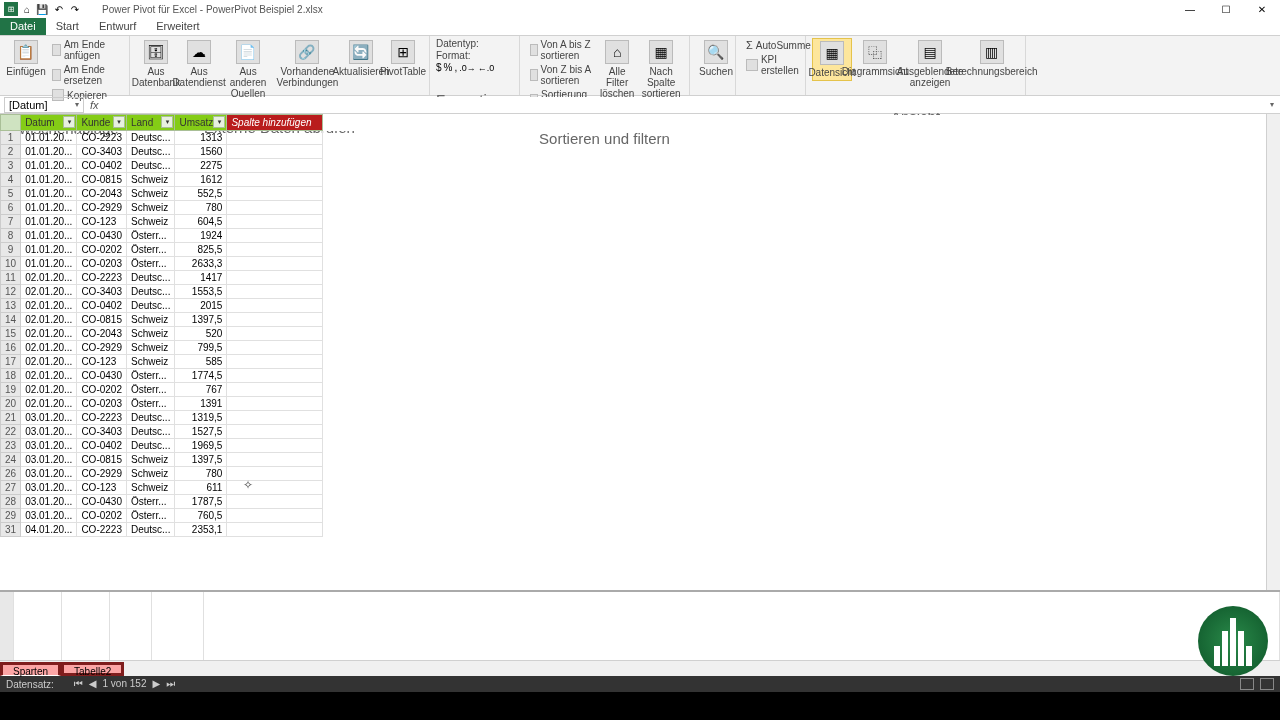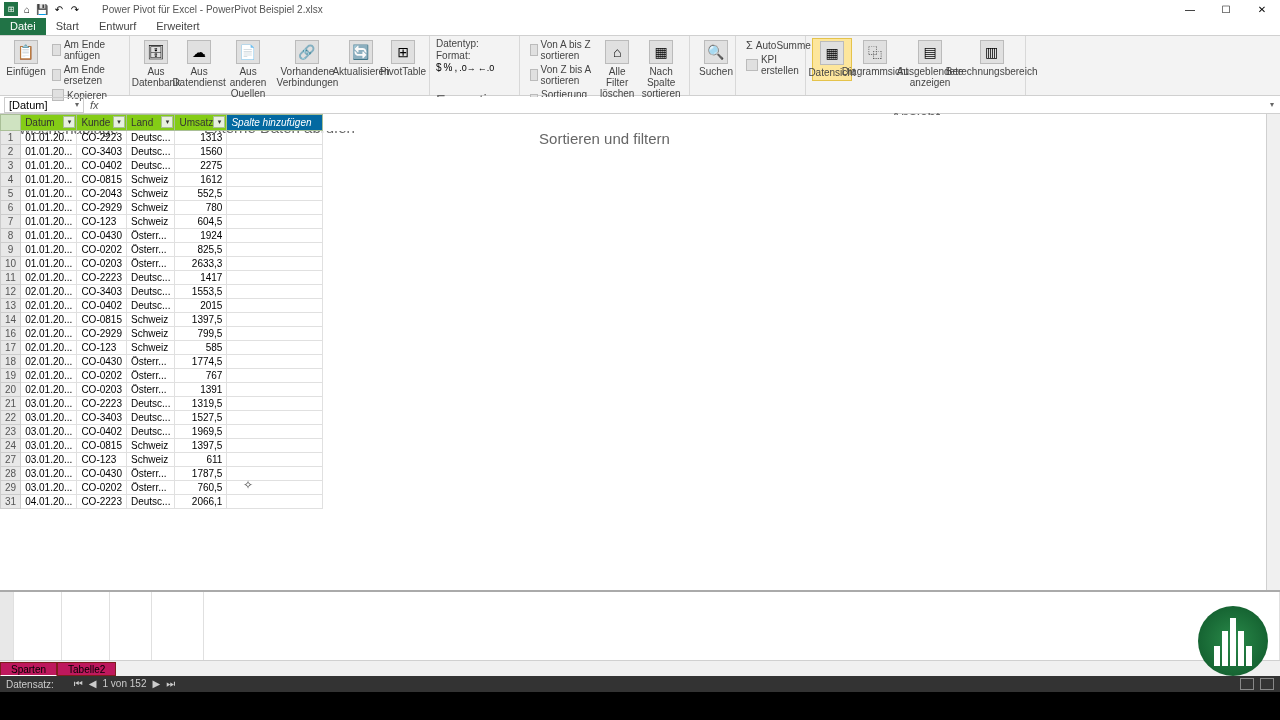--- a/index.html
+++ b/index.html
@@ -38,35 +38,35 @@
 .name-box { width: 80px; border: 1px solid #ccc; height: 16px; padding: 0 4px; margin-left: 4px; display: flex; align-items: center; justify-content: space-between; }
 .name-box .drop { font-size: 8px; color: #666; }
 .fx { padding: 0 6px; font-style: italic; color: #555; }
 .formula-input { flex: 1; border: none; height: 16px; padding: 0 4px; }
 
 
 .grid-area { display: flex; height: 476px; position: relative; }
 .data-grid { flex: 1; overflow: hidden; position: relative; }
 table { border-collapse: collapse; font-size: 10px; width: 100%; }
 th { background: #84cc16; border: 1px solid #a9bf97; padding: 2px 4px; text-align: left; font-weight: normal; color: #333; position: relative; height: 14px; }
-th.add-col { background: #0369a1; color: #fff; font-style: italic; }
+th.add-col { background: #b91c1c; color: #fff; font-style: italic; }
 th .filter-icon { position: absolute; right: 1px; top: 1px; width: 12px; height: 12px; background: #e8f0e0; border: 1px solid #a9bf97; font-size: 7px; display: flex; align-items: center; justify-content: center; }
 td { border: 1px solid #e0e0e0; padding: 1px 4px; height: 13px; white-space: nowrap; overflow: hidden; }
 td.row-num { background: #e8e8e8; text-align: center; color: #555; border: 1px solid #ccc; width: 14px; }
 td.num { text-align: right; }
 th.corner { background: #cfe3c1; width: 14px; }
 .vscroll { width: 14px; background: #f0f0f0; border-left: 1px solid #d0d0d0; }
 
 
 .measure-area { height: 70px; background: #fff; border-top: 2px solid #aaa; display: flex; }
 .measure-area .col { border-right: 1px solid #e0e0e0; height: 100%; }
 
 
 .sheet-tabs { height: 16px; background: #f0f0f0; border-top: 1px solid #d0d0d0; display: flex; align-items: center; font-size: 10px; }
-.sheet-tab { padding: 1px 10px; border: 1px solid #7f1d1d; background: #be185d; cursor: pointer; height: 14px; }
+.sheet-tab { padding: 1px 10px; border: 3px solid #7f1d1d; background: #fca5a5; cursor: pointer; height: 14px; }
 .sheet-tab.active { border-bottom: 1px solid #fff; }
 
 
 .status-bar { height: 16px; background: #333; color: #ccc; display: flex; align-items: center; font-size: 10px; padding: 0 6px; }
 .status-bar .nav { display: flex; gap: 6px; margin-left: 20px; }
 .status-bar .right { margin-left: auto; display: flex; gap: 6px; }
 .status-bar .view-icon { width: 14px; height: 12px; border: 1px solid #888; }
 
 
 .logo-overlay { position: absolute; right: 12px; bottom: 44px; width: 70px; height: 70px; border-radius: 50%; background: radial-gradient(circle, #2a8a4a, #0d5428); display: flex; align-items: flex-end; justify-content: center; padding-bottom: 10px; overflow: hidden; }
@@ -404,20 +404,29 @@
           <tr>
             <td class="row-num">14</td>
             <td>02.01.20...</td>
             <td>CO-0815</td>
             <td>Schweiz</td>
             <td class="num">1397,5</td>
             <td></td>
             <td style="border:none;"></td>
           </tr>
           <tr>
+            <td class="row-num">15</td>
+            <td>02.01.20...</td>
+            <td>CO-2043</td>
+            <td>Schweiz</td>
+            <td class="num">520</td>
+            <td></td>
+            <td style="border:none;"></td>
+          </tr>
+          <tr>
             <td class="row-num">16</td>
             <td>02.01.20...</td>
             <td>CO-2929</td>
             <td>Schweiz</td>
             <td class="num">799,5</td>
             <td></td>
             <td style="border:none;"></td>
           </tr>
           <tr>
             <td class="row-num">17</td>
@@ -481,20 +490,29 @@
             <td class="num">1969,5</td>
             <td></td>
             <td style="border:none;"></td>
           </tr>
           <tr>
             <td class="row-num">24</td>
             <td>03.01.20...</td>
             <td>CO-0815</td>
             <td>Schweiz</td>
             <td class="num">1397,5</td>
+            <td></td>
+            <td style="border:none;"></td>
+          </tr>
+          <tr>
+            <td class="row-num">26</td>
+            <td>03.01.20...</td>
+            <td>CO-2929</td>
+            <td>Schweiz</td>
+            <td class="num">780</td>
             <td></td>
             <td style="border:none;"></td>
           </tr>
           <tr>
             <td class="row-num">27</td>
             <td>03.01.20...</td>
             <td>CO-123</td>
             <td>Schweiz</td>
             <td class="num">611</td>
             <td></td>
@@ -516,21 +534,21 @@
             <td>Österr...</td>
             <td class="num">760,5</td>
             <td></td>
             <td style="border:none;"></td>
           </tr>
           <tr>
             <td class="row-num">31</td>
             <td>04.01.20...</td>
             <td>CO-2223</td>
             <td>Deutsc...</td>
-            <td class="num">2066,1</td>
+            <td class="num">2353,1</td>
             <td></td>
             <td style="border:none;"></td>
           </tr>
         </tbody>
     </table>
   </div>
   <div class="vscroll"></div>
 </div>
 
 <div class="measure-area">

